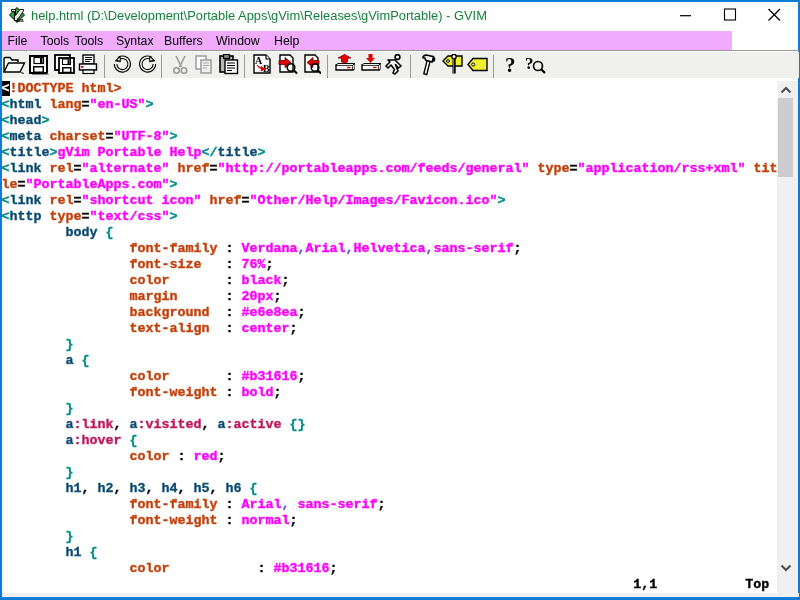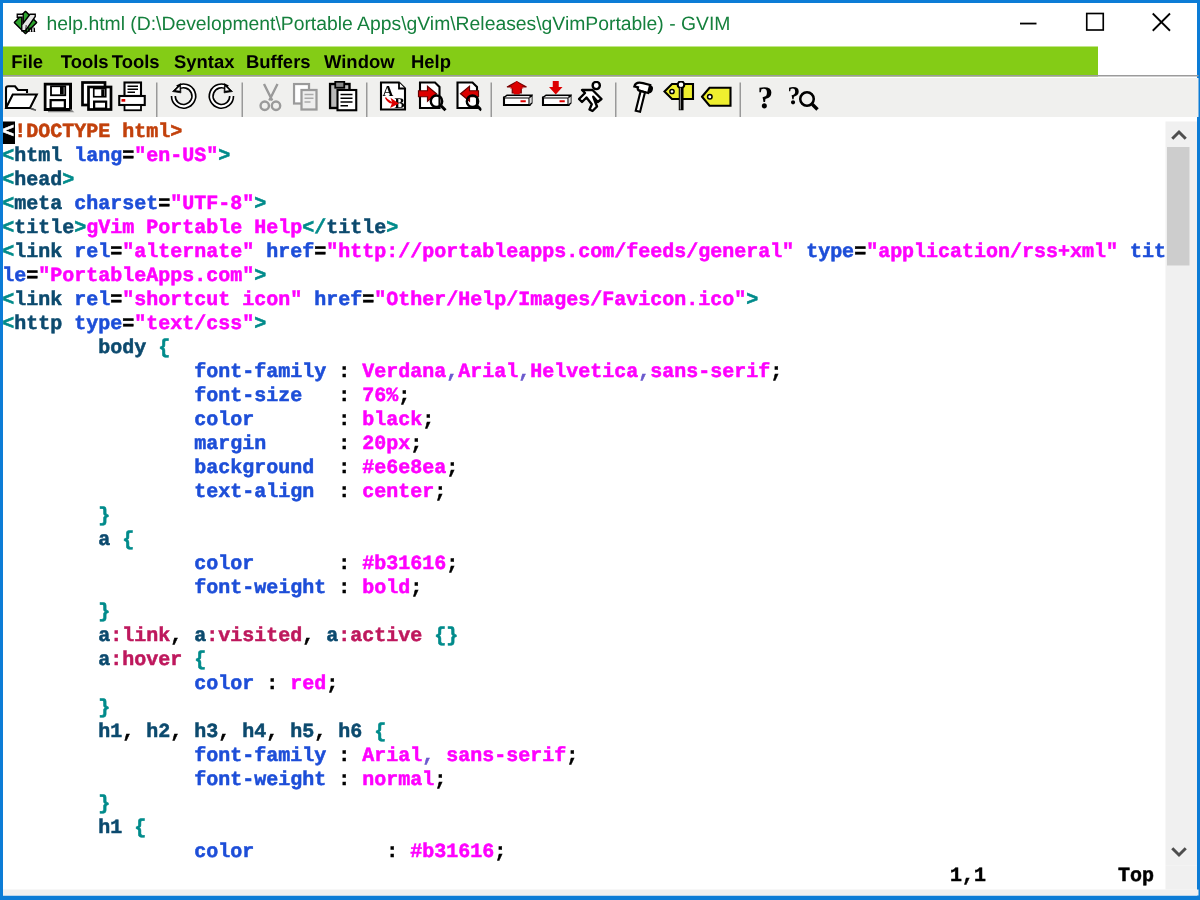--- a/index.html
+++ b/index.html
@@ -3,30 +3,30 @@
 <meta charset="utf-8">
 <style>
 html,body{margin:0;padding:0;}
 body{width:800px;height:600px;position:relative;overflow:hidden;background:#fff;font-family:"Liberation Sans",sans-serif;}
 .abs{position:absolute;}
 #btop{left:0;top:0;width:800px;height:1.5px;background:#0c7cd6;}
 #bleft{left:0;top:0;width:1.5px;height:600px;background:#0c7cd6;}
 #bright{left:798.4px;top:0;width:1.6px;height:600px;background:#0c7cd6;}
 #bbot{left:0;top:597.4px;width:800px;height:2.6px;background:#0c7cd6;}
 #title{left:31px;top:8px;font-size:12.9px;color:#15803d;white-space:pre;}
-#menubar{left:1.5px;top:31px;width:730px;height:19.5px;background:#84cc16;font-weight:bold;}
+#menubar{left:1.5px;top:31px;width:730px;height:19.5px;background:#f0abfc;}
 .mi{position:absolute;top:3px;font-size:12.3px;color:#000;}
 #mdiv{left:1.5px;top:50px;width:797px;height:1.4px;background:#9b9b9b;}
 #toolbar{left:1.5px;top:51.5px;width:797px;height:26.5px;background:#f0f0ee;}
 .tsep{position:absolute;top:3px;width:1px;height:23px;background:#999;}
 #text{left:1.5px;top:81px;margin:0;font-family:"Liberation Mono",monospace;font-weight:bold;-webkit-text-stroke:0.35px currentColor;font-size:13.33px;line-height:16px;color:#000;white-space:pre;}
 .c{color:#c2410c;}
 .t{color:#008b8b;}
 .s{color:#0c4a6e;}
-.a{color:#1d4ed8;}
+.a{color:#c2410c;}
 .m{color:#ff00ff;}
 .p{color:#be185d;}
 .b{color:#6a5acd;}
 .cur{background:#000;color:#fff;}
 #sbar{left:777px;top:81px;width:21.4px;height:496px;background:#f0f0f0;}
 #sthumb{left:0.8px;top:17px;width:15.2px;height:79px;background:#cdcdcd;}
 #sbelow{left:777px;top:577px;width:21.4px;height:16px;background:#f0f0f0;}
 #bstrip{left:1.5px;top:593px;width:797px;height:4.4px;background:#f0f0f0;}
 </style>
 </head>

